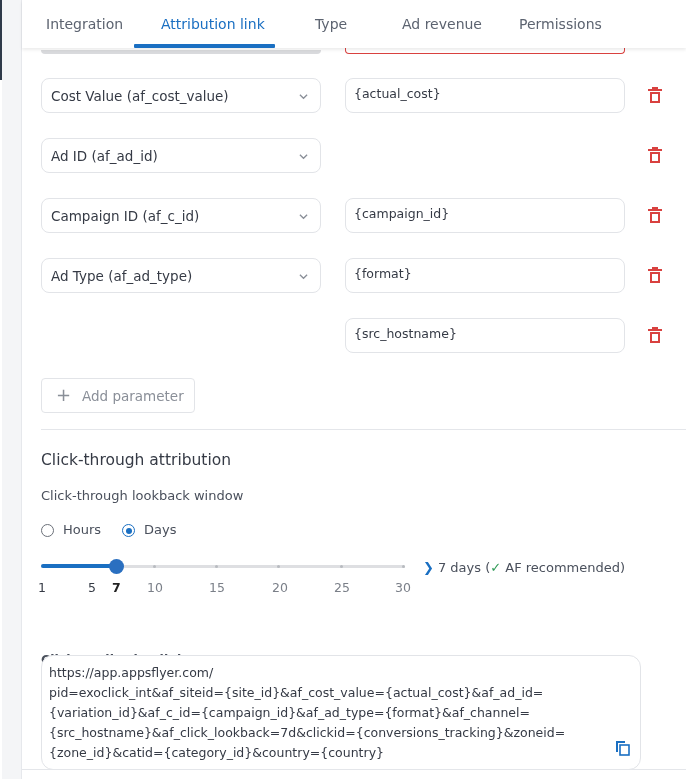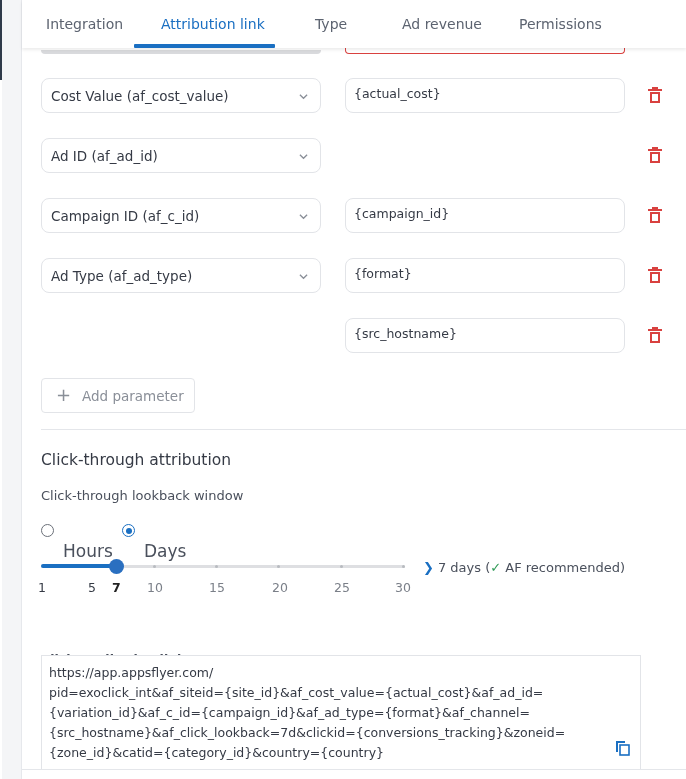--- a/index.html
+++ b/index.html
@@ -35,39 +35,39 @@
 
   .divider { position: absolute; left: 19px; top: 429px; width: 645px; height: 1px; background: #e4e6ea; }
 
   .section-title { position: absolute; left: 19px; top: 451px; font-size: 15.5px; color: #353a45; white-space: nowrap; }
   .field-label { position: absolute; left: 19px; top: 488px; font-size: 13px; color: #4a505c; white-space: nowrap; }
 
   .radio { position: absolute; top: 522px; cursor: pointer; white-space: nowrap; }
   .radio-circle { position: absolute; left: 0; top: 2px; width: 13px; height: 13px; border: 1px solid #6b7079; border-radius: 50%; background: #fff; }
   .radio-circle.checked { border-color: #1a6fc2; }
   .radio-circle.checked::after { content: ""; position: absolute; left: 2.5px; top: 2.5px; width: 6px; height: 6px; border-radius: 50%; background: #1a6fc2; }
-  .radio-label { position: absolute; left: 22px; top: 0; font-size: 17px; color: #4a505c; margin-top: 19px; }
+  .radio-label { position: absolute; left: 22px; top: 0; font-size: 13px; color: #4a505c; }
 
   
   .slider-track { position: absolute; left: 19px; top: 565px; width: 364px; height: 3px; background: #dedfe2; border-radius: 2px; cursor: pointer; }
   .slider-fill { position: absolute; left: 19px; top: 564px; width: 76px; height: 4px; background: #1a6fc2; border-radius: 2px; }
   .slider-thumb { position: absolute; left: 87px; top: 559px; width: 15px; height: 15px; border-radius: 50%; background: #2a6fc0; cursor: grab; }
   .tick-dot { position: absolute; top: 565px; width: 3px; height: 3px; border-radius: 50%; background: #b8bbc0; }
   .tick-label { position: absolute; top: 580px; font-size: 12.5px; color: #7a7f88; }
   .tick-label.dark { color: #353a45; }
   .tick-label.bold { color: #222; font-weight: bold; }
 
   .days-summary { position: absolute; left: 401px; top: 560px; font-size: 13px; color: #4a505c; white-space: nowrap; cursor: pointer; }
   .days-summary .chev-right { color: #1a6fc2; font-weight: bold; margin-right: 4px; }
   .days-summary .check { color: #2f9a56; }
 
   .link-label { position: absolute; left: 19px; top: 652px; font-size: 12.5px; color: #4a505c; white-space: nowrap; font-weight: bold; }
   .help-icon { display: inline-block; width: 12px; height: 12px; border: 1px solid #8a8f98; border-radius: 50%; font-size: 8.5px; line-height: 10px; text-align: center; color: #8a8f98; margin-left: 5px; vertical-align: 0px; }
 
-  .link-box { position: absolute; left: 19px; top: 655px; width: 600px; height: 115px; border: 1px solid #e2e4e8; border-radius: 0; background: #fff; padding: 7px 7px; }
+  .link-box { position: absolute; left: 19px; top: 655px; width: 600px; height: 115px; border: 1px solid #e2e4e8; border-radius: 12px; background: #fff; padding: 7px 7px; }
   .link-text { font-size: 12.5px; line-height: 20px; color: #353a45; word-break: break-all; width: 530px; }
   .copy-icon { position: absolute; right: 10px; bottom: 13px; width: 14px; height: 15px; cursor: pointer; }
 
   .bottom-line { position: absolute; left: 0; top: 769px; width: 664px; height: 1px; background: #e4e6ea; }
 </style>
 </head>
 <body>
 
 <div class="left-dark"></div>
 <div class="left-gutter"></div>

